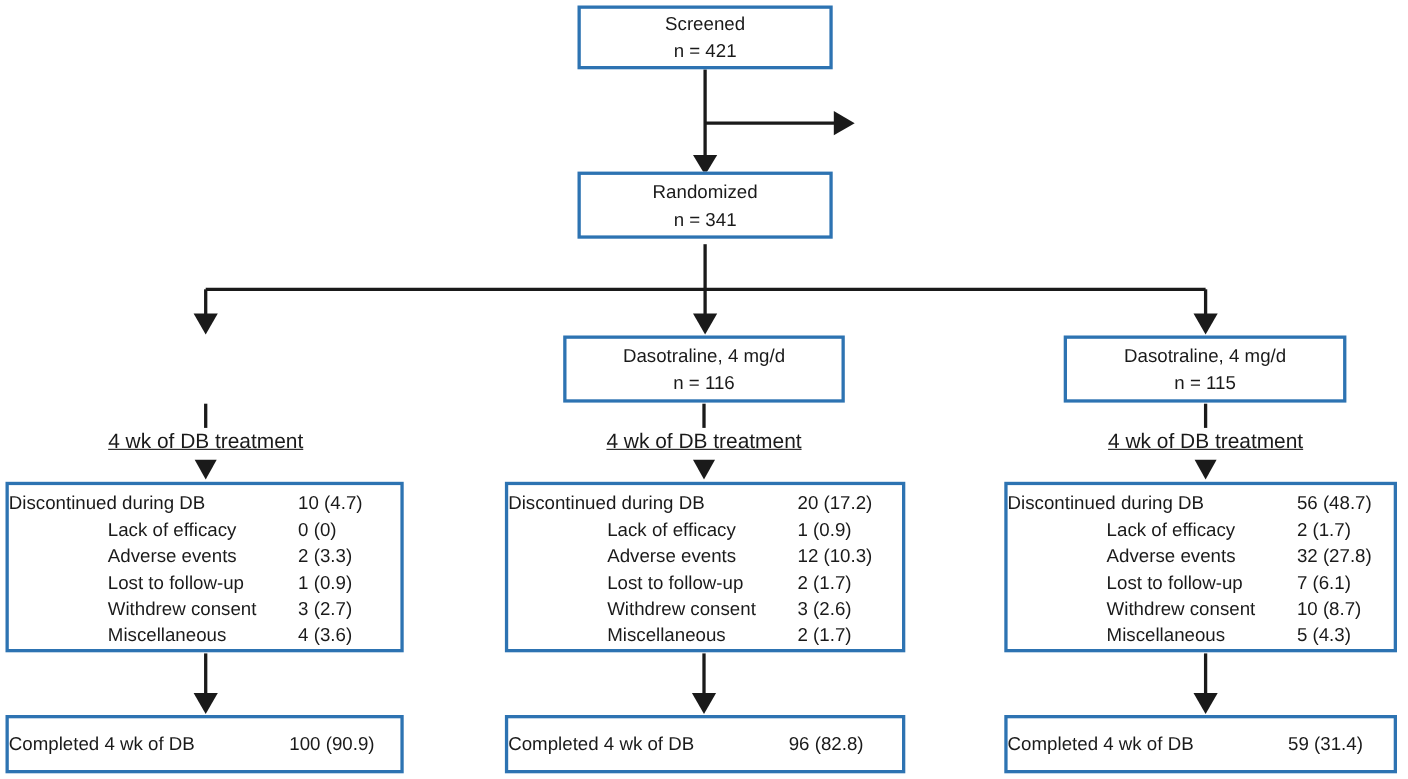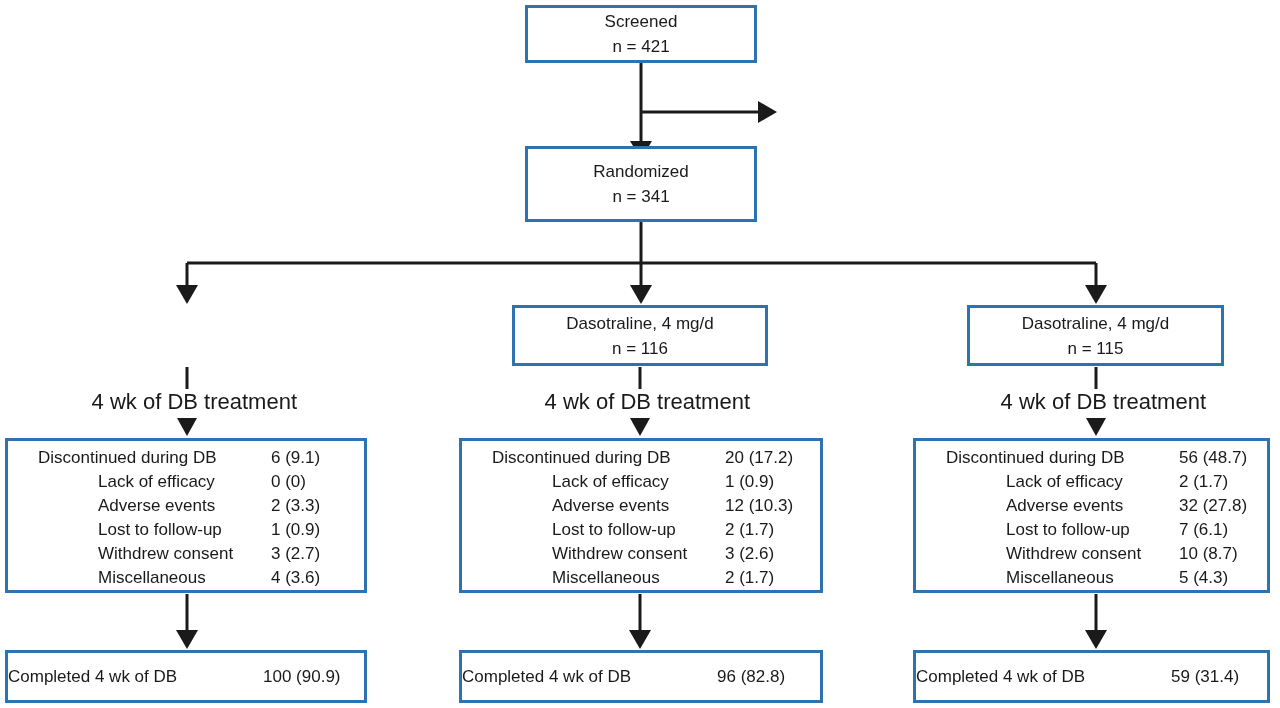--- a/index.html
+++ b/index.html
@@ -35,42 +35,43 @@
     justify-content: center;
     text-align: center;
   }
   .detail-box { padding-top: 4px; }
   .detail-row {
     position: relative;
     height: 24px;
     display: flex;
     align-items: center;
   }
-  .detail-row .row-label { padding-left: 30px; white-space: nowrap; }
+  .detail-row .row-label { white-space: nowrap; }
   .detail-row.sub .row-label { padding-left: 50px; margin-left: 40px; }
   .detail-row .row-value { position: absolute; left: 263px; white-space: nowrap; }
 
   .completed-box { display: flex; align-items: center; }
   .completed-box .row-label { white-space: nowrap; }
   .completed-box .row-value { position: absolute; left: 255px; white-space: nowrap; }
 
   .treatment-label {
     position: absolute;
     top: 390px;
     width: 220px;
-    text-align: right;
-    font-size: 22px;
+    text-align: center;
+    font-size: 19px;
     line-height: 24px;
     white-space: nowrap;
+    text-decoration: underline;
   }
 
   
   #box-screened        { left: 525px; top: 5px;   width: 232px; height: 58px; }
   #box-screen-failures { left: 780px; top: 81px;  width: 228px; height: 62px; }
-  #box-randomized      { left: 525px; top: 146px; width: 232px; height: 76px; }
+  #box-randomized      { left: 525px; top: 156px; width: 232px; height: 61px; }
 
   #box-arm-0 { left: 60px;  top: 305px; width: 255px; height: 61px; }
   #box-arm-1 { left: 512px; top: 305px; width: 256px; height: 61px; }
   #box-arm-2 { left: 967px; top: 305px; width: 257px; height: 61px; }
 
   #label-treat-0 { left: 77px;  }
   #label-treat-1 { left: 530px; }
   #label-treat-2 { left: 986px; }
 
   #box-disc-0 { left: 5px;   top: 438px; width: 362px; height: 155px; }
@@ -137,21 +138,21 @@
     <div>n = 115</div>
   </div>
 
   <div class="treatment-label" id="label-treat-0">4 wk of DB treatment</div>
   <div class="treatment-label" id="label-treat-1">4 wk of DB treatment</div>
   <div class="treatment-label" id="label-treat-2">4 wk of DB treatment</div>
 
   <div class="box detail-box" id="box-disc-0">
     <div class="detail-row">
       <span class="row-label">Discontinued during DB</span>
-      <span class="row-value">6 (9.1)</span>
+      <span class="row-value">10 (4.7)</span>
     </div>
     <div class="detail-row sub">
       <span class="row-label">Lack of efficacy</span>
       <span class="row-value">0 (0)</span>
     </div>
     <div class="detail-row sub">
       <span class="row-label">Adverse events</span>
       <span class="row-value">2 (3.3)</span>
     </div>
     <div class="detail-row sub">

